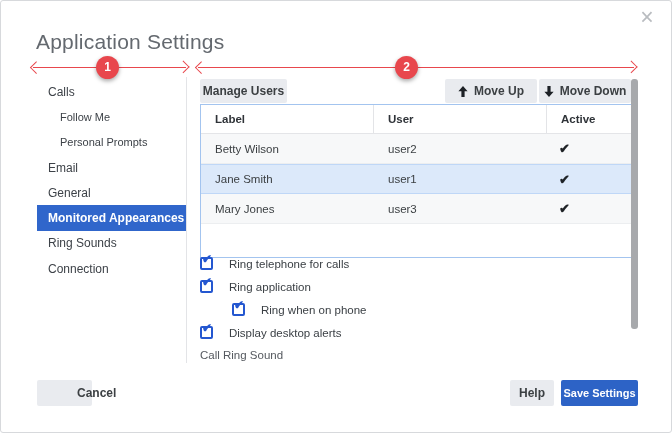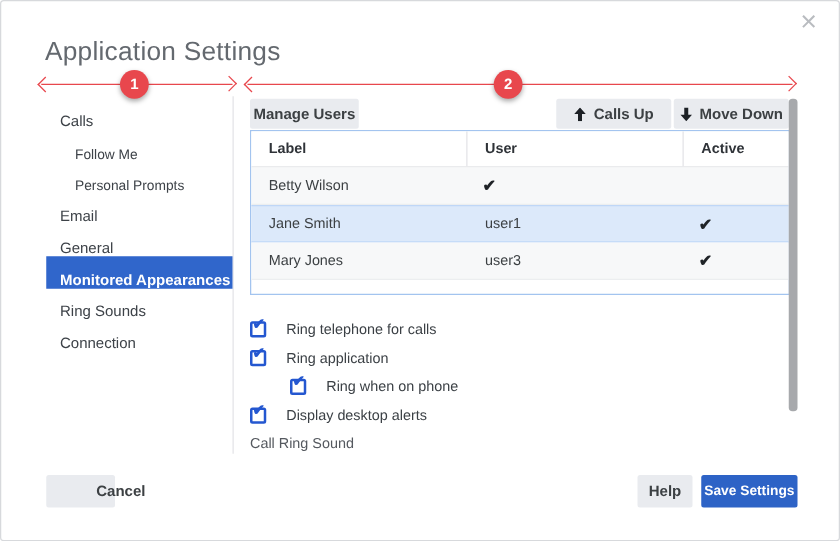--- a/index.html
+++ b/index.html
@@ -19,33 +19,33 @@
   #arrow1 { left:32px; top:66px; width:153px; }
   #arrow2 { left:197px; top:66px; width:436px; }
   .badge { position:absolute; width:23px; height:23px; border-radius:50%; background:#e8474d; color:#fff; font-size:12px; font-weight:bold; text-align:center; line-height:23px; box-shadow:0 2px 4px rgba(0,0,0,.35); }
   #badge1 { left:95px; top:55px; }
   #badge2 { left:394px; top:55px; }
 
   .vdivider { position:absolute; left:185px; top:76px; width:1px; height:286px; background:#e3e4e7; }
 
   
   .sidebar { position:absolute; left:36px; top:78px; width:149px; }
-  .side-item { height:25.3px; display:flex; align-items:flex-end; padding-left:11px; font-size:12px; color:#3d4248; cursor:pointer; }
+  .side-item { height:25.3px; display:flex; align-items:center; padding-left:11px; font-size:12px; color:#3d4248; cursor:pointer; }
   .side-item.indent { padding-left:23px; font-size:11px; }
   .side-item.selected { background:#3066cb; color:#fff; font-weight:bold; }
 
   
   .btn { background:#e9ebef; border:none; border-radius:2px; font-family:"Liberation Sans",sans-serif; font-size:12px; font-weight:bold; color:#3c4043; cursor:pointer; }
   #manage-users { position:absolute; left:199px; top:78px; width:87px; height:24px; }
   .move-group { position:absolute; left:444px; top:78px; width:186px; height:24px; display:flex; gap:2px; }
   .move-btn { flex:1; display:flex; align-items:center; justify-content:center; gap:6px; }
   .move-btn svg { display:block; }
 
   
-  .table { position:absolute; left:199px; top:103px; width:432px; height:132px; border:1px solid #a3c4ef; background:#fff; overflow:hidden; }
+  .table { position:absolute; left:199px; top:103px; width:432px; height:154px; border:1px solid #a3c4ef; background:#fff; overflow:hidden; }
   .thead { display:flex; height:29px; border-bottom:1px solid #e4e5e8; background:#fff; }
   .hcell { font-size:11.5px; font-weight:bold; color:#2f3338; display:flex; align-items:center; padding-left:14px; }
   .hcell:nth-child(1), .hcell:nth-child(2) { width:173px; border-right:1px solid #e3e4e7; }
   .hcell:nth-child(3) { flex:1; }
   .trow { display:flex; height:30px; background:#f7f8f9; border-bottom:1px solid #eceef0; cursor:pointer; }
   .trow.selected { background:#dce9fa; border-top:1px solid #bfd7f7; border-bottom:1px solid #bfd7f7; }
   .cell { font-size:11.5px; color:#3c4043; display:flex; align-items:center; padding-left:14px; }
   .cell.c-label, .cell.c-user { width:173px; }
   .cell.c-active { flex:1; padding-left:12px; }
   .check { font-size:13px; font-weight:bold; color:#1f2327; line-height:1; }
@@ -112,40 +112,41 @@
       </div>
     </div>
 
   <button class="btn" id="manage-users">Manage Users</button>
 
   <div class="move-group">
     <button class="btn move-btn">
       <svg width="10" height="11" viewBox="0 0 10 11">
           <path d="M5 0 L9.6 5.2 H6.6 V11 H3.4 V5.2 H0.4 Z" fill="#1d2126"></path>
         </svg>
-      <span>Calls Up</span>
+      <span>Move Up</span>
     </button>
     <button class="btn move-btn">
       <svg width="10" height="11" viewBox="0 0 10 11" style="transform:rotate(180deg)">
           <path d="M5 0 L9.6 5.2 H6.6 V11 H3.4 V5.2 H0.4 Z" fill="#1d2126"></path>
         </svg>
       <span>Move Down</span>
     </button>
   </div>
 
   <div class="table">
     <div class="thead">
       <div class="hcell">Label</div>
       <div class="hcell">User</div>
       <div class="hcell">Active</div>
     </div>
     <div class="tbody">
 
     <div class="trow">
           <div class="cell c-label">Betty Wilson</div>
+          <div class="cell c-user">user2</div>
           <div class="cell c-active">
             <span class="check">✔</span>
           </div>
         </div>
         <div class="trow selected">
           <div class="cell c-label">Jane Smith</div>
           <div class="cell c-user">user1</div>
           <div class="cell c-active">
             <span class="check">✔</span>
           </div>

